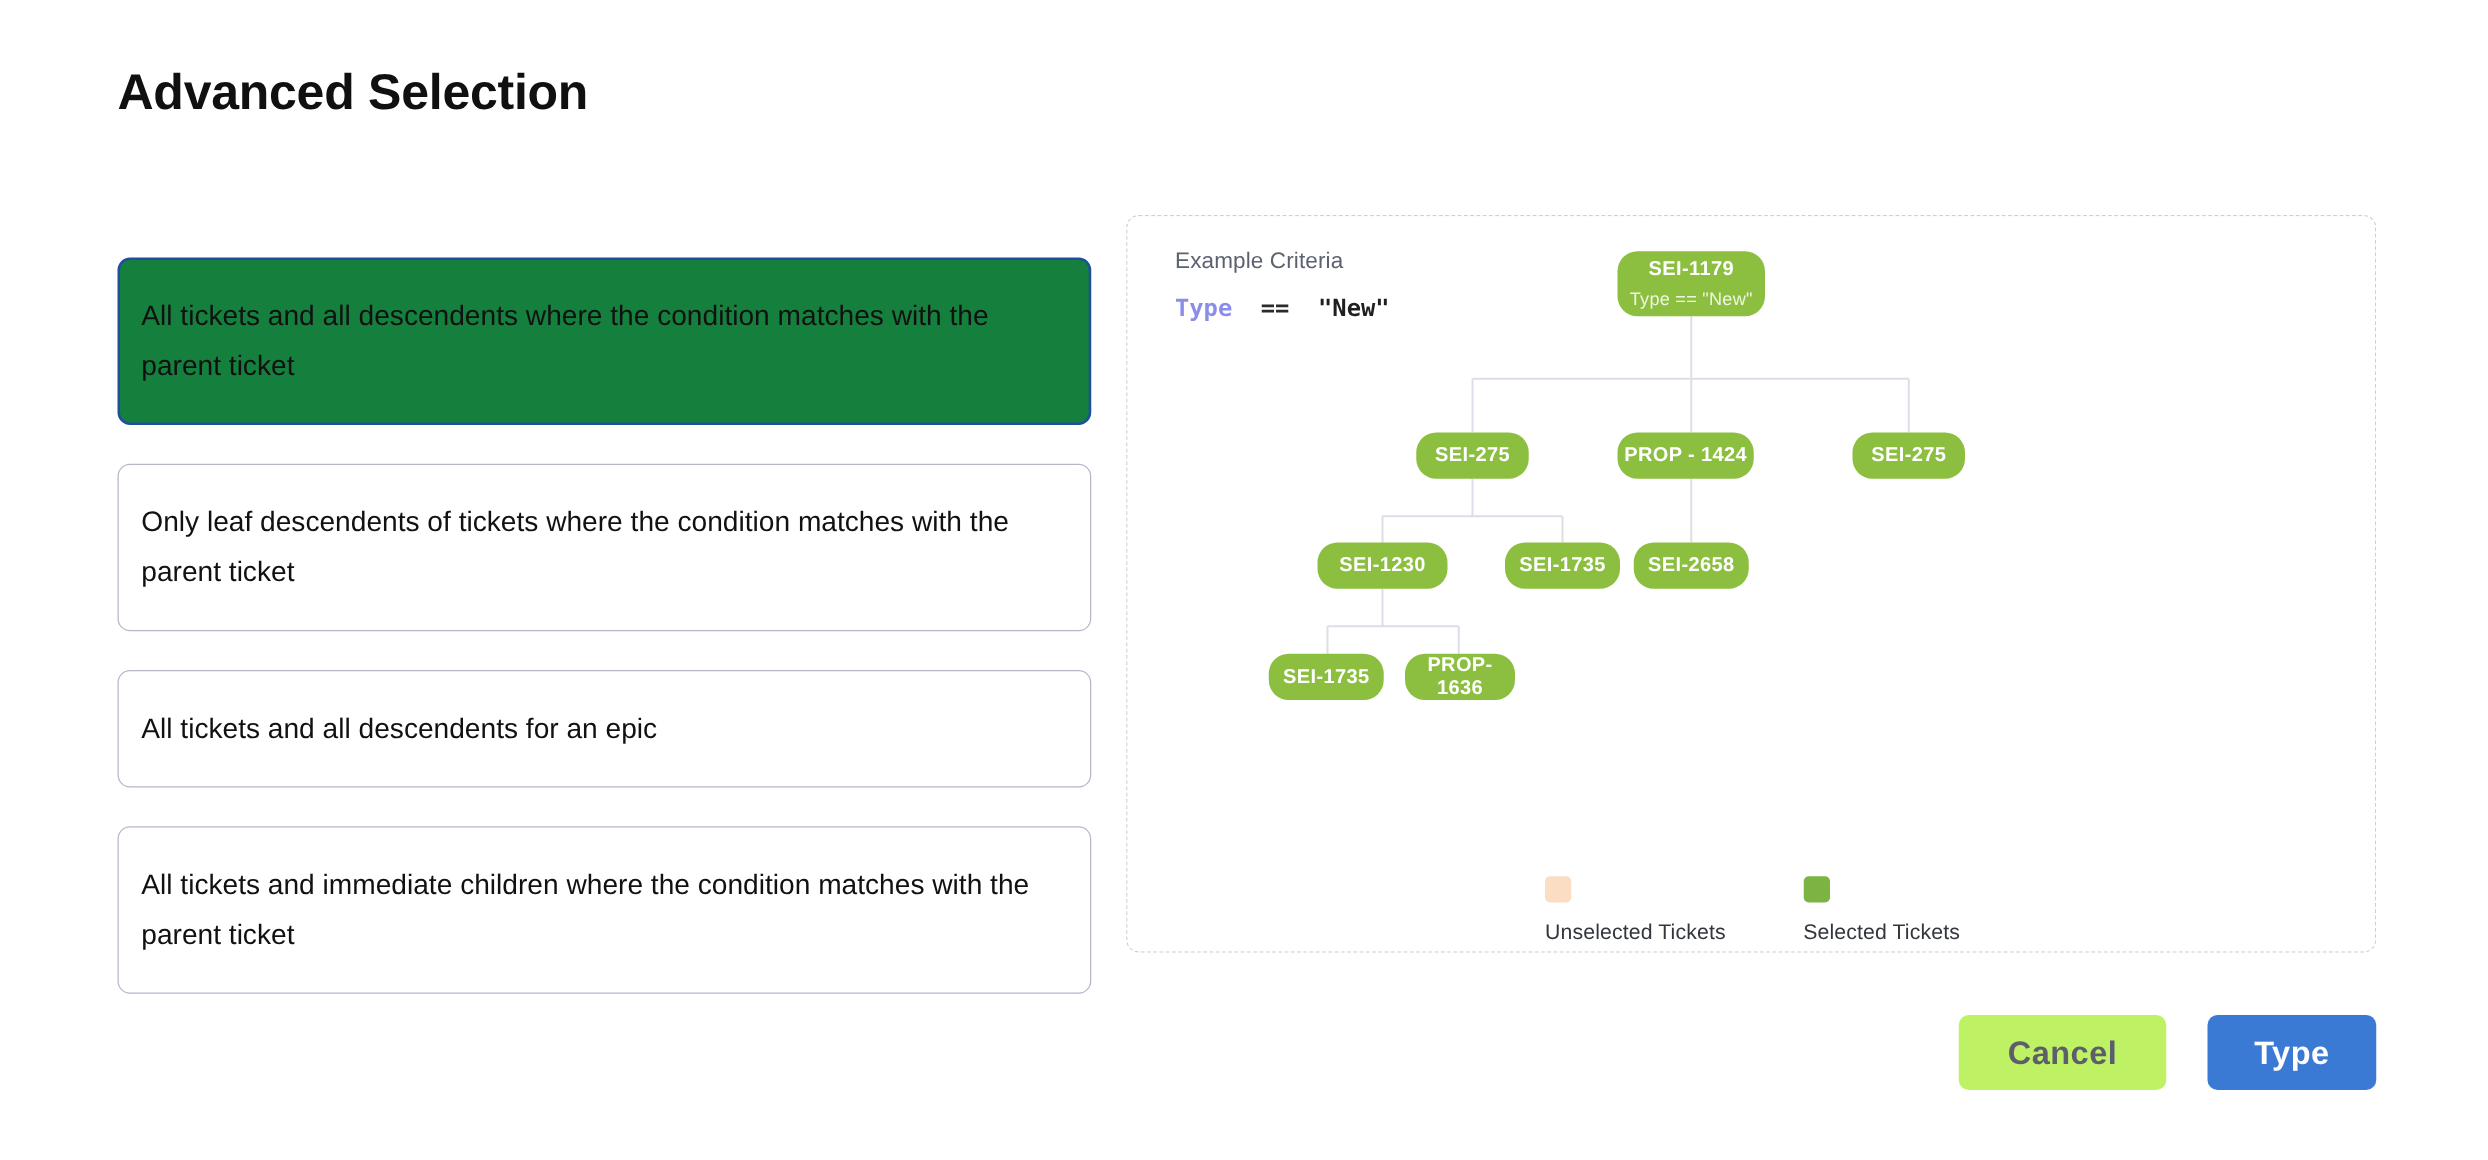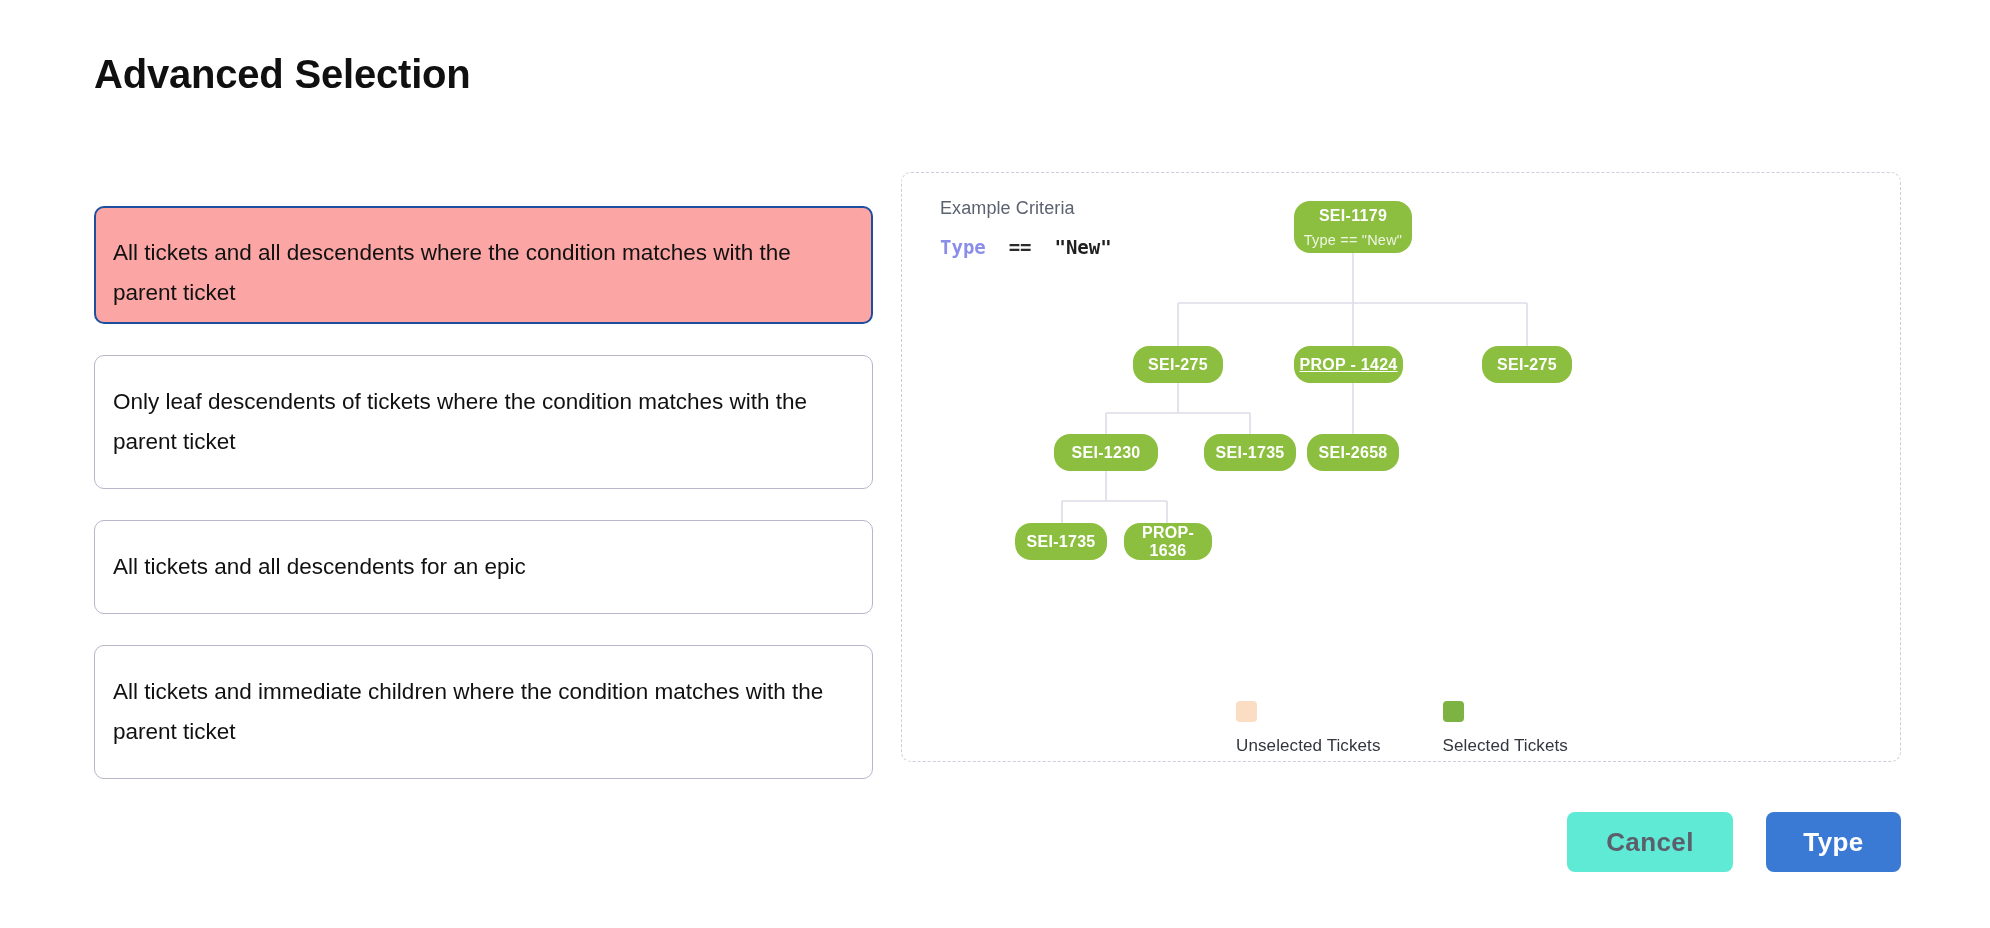--- a/index.html
+++ b/index.html
@@ -42,22 +42,22 @@
     background: #ffffff;
     padding: 26px 20px 26px 18px;
     margin-bottom: 31px;
     font-size: 22.5px;
     line-height: 40px;
     color: #111111;
     cursor: pointer;
   }
   .option-card.selected {
     border: 2px solid #1d4f9e;
-    background: #fca5a5;
-    padding: 25px 19px 9px 17px;
+    background: #15803d;
+    padding: 25px 19px 25px 17px;
   }
   .option-card .label {
     display: block;
   }
 
   
   .diagram-panel {
     position: absolute;
     left: 901px;
     top: 172px;
@@ -190,21 +190,21 @@
     font-weight: bold;
     letter-spacing: 0.4px;
     cursor: pointer;
     height: 60px;
     display: flex;
     align-items: center;
     justify-content: center;
   }
   .btn-cancel {
     width: 166px;
-    background: #5eead4;
+    background: #bef264;
     color: #5c5f6b;
   }
   .btn-save {
     width: 135px;
     background: #3b7ad4;
     color: #ffffff;
   }
 </style>
 </head>
 <body>
@@ -267,21 +267,21 @@
 
     <div class="node" style="left:392px; top:28px; width:118px; height:52px;">
       <span>SEI-1179</span>
       <span class="sub">Type == "New"</span>
     </div>
 
     <div class="node" style="left:231px; top:173px; width:90px; height:37px;">
       <span>SEI-275</span>
     </div>
 
-    <div class="node" style="left:392px; top:173px; width:109px; height:37px;text-decoration:underline;">
+    <div class="node" style="left:392px; top:173px; width:109px; height:37px;">
       <span>PROP - 1424</span>
     </div>
 
     <div class="node" style="left:580px; top:173px; width:90px; height:37px;">
       <span>SEI-275</span>
     </div>
 
     <div class="node" style="left:152px; top:261px; width:104px; height:37px;">
       <span>SEI-1230</span>
     </div>

